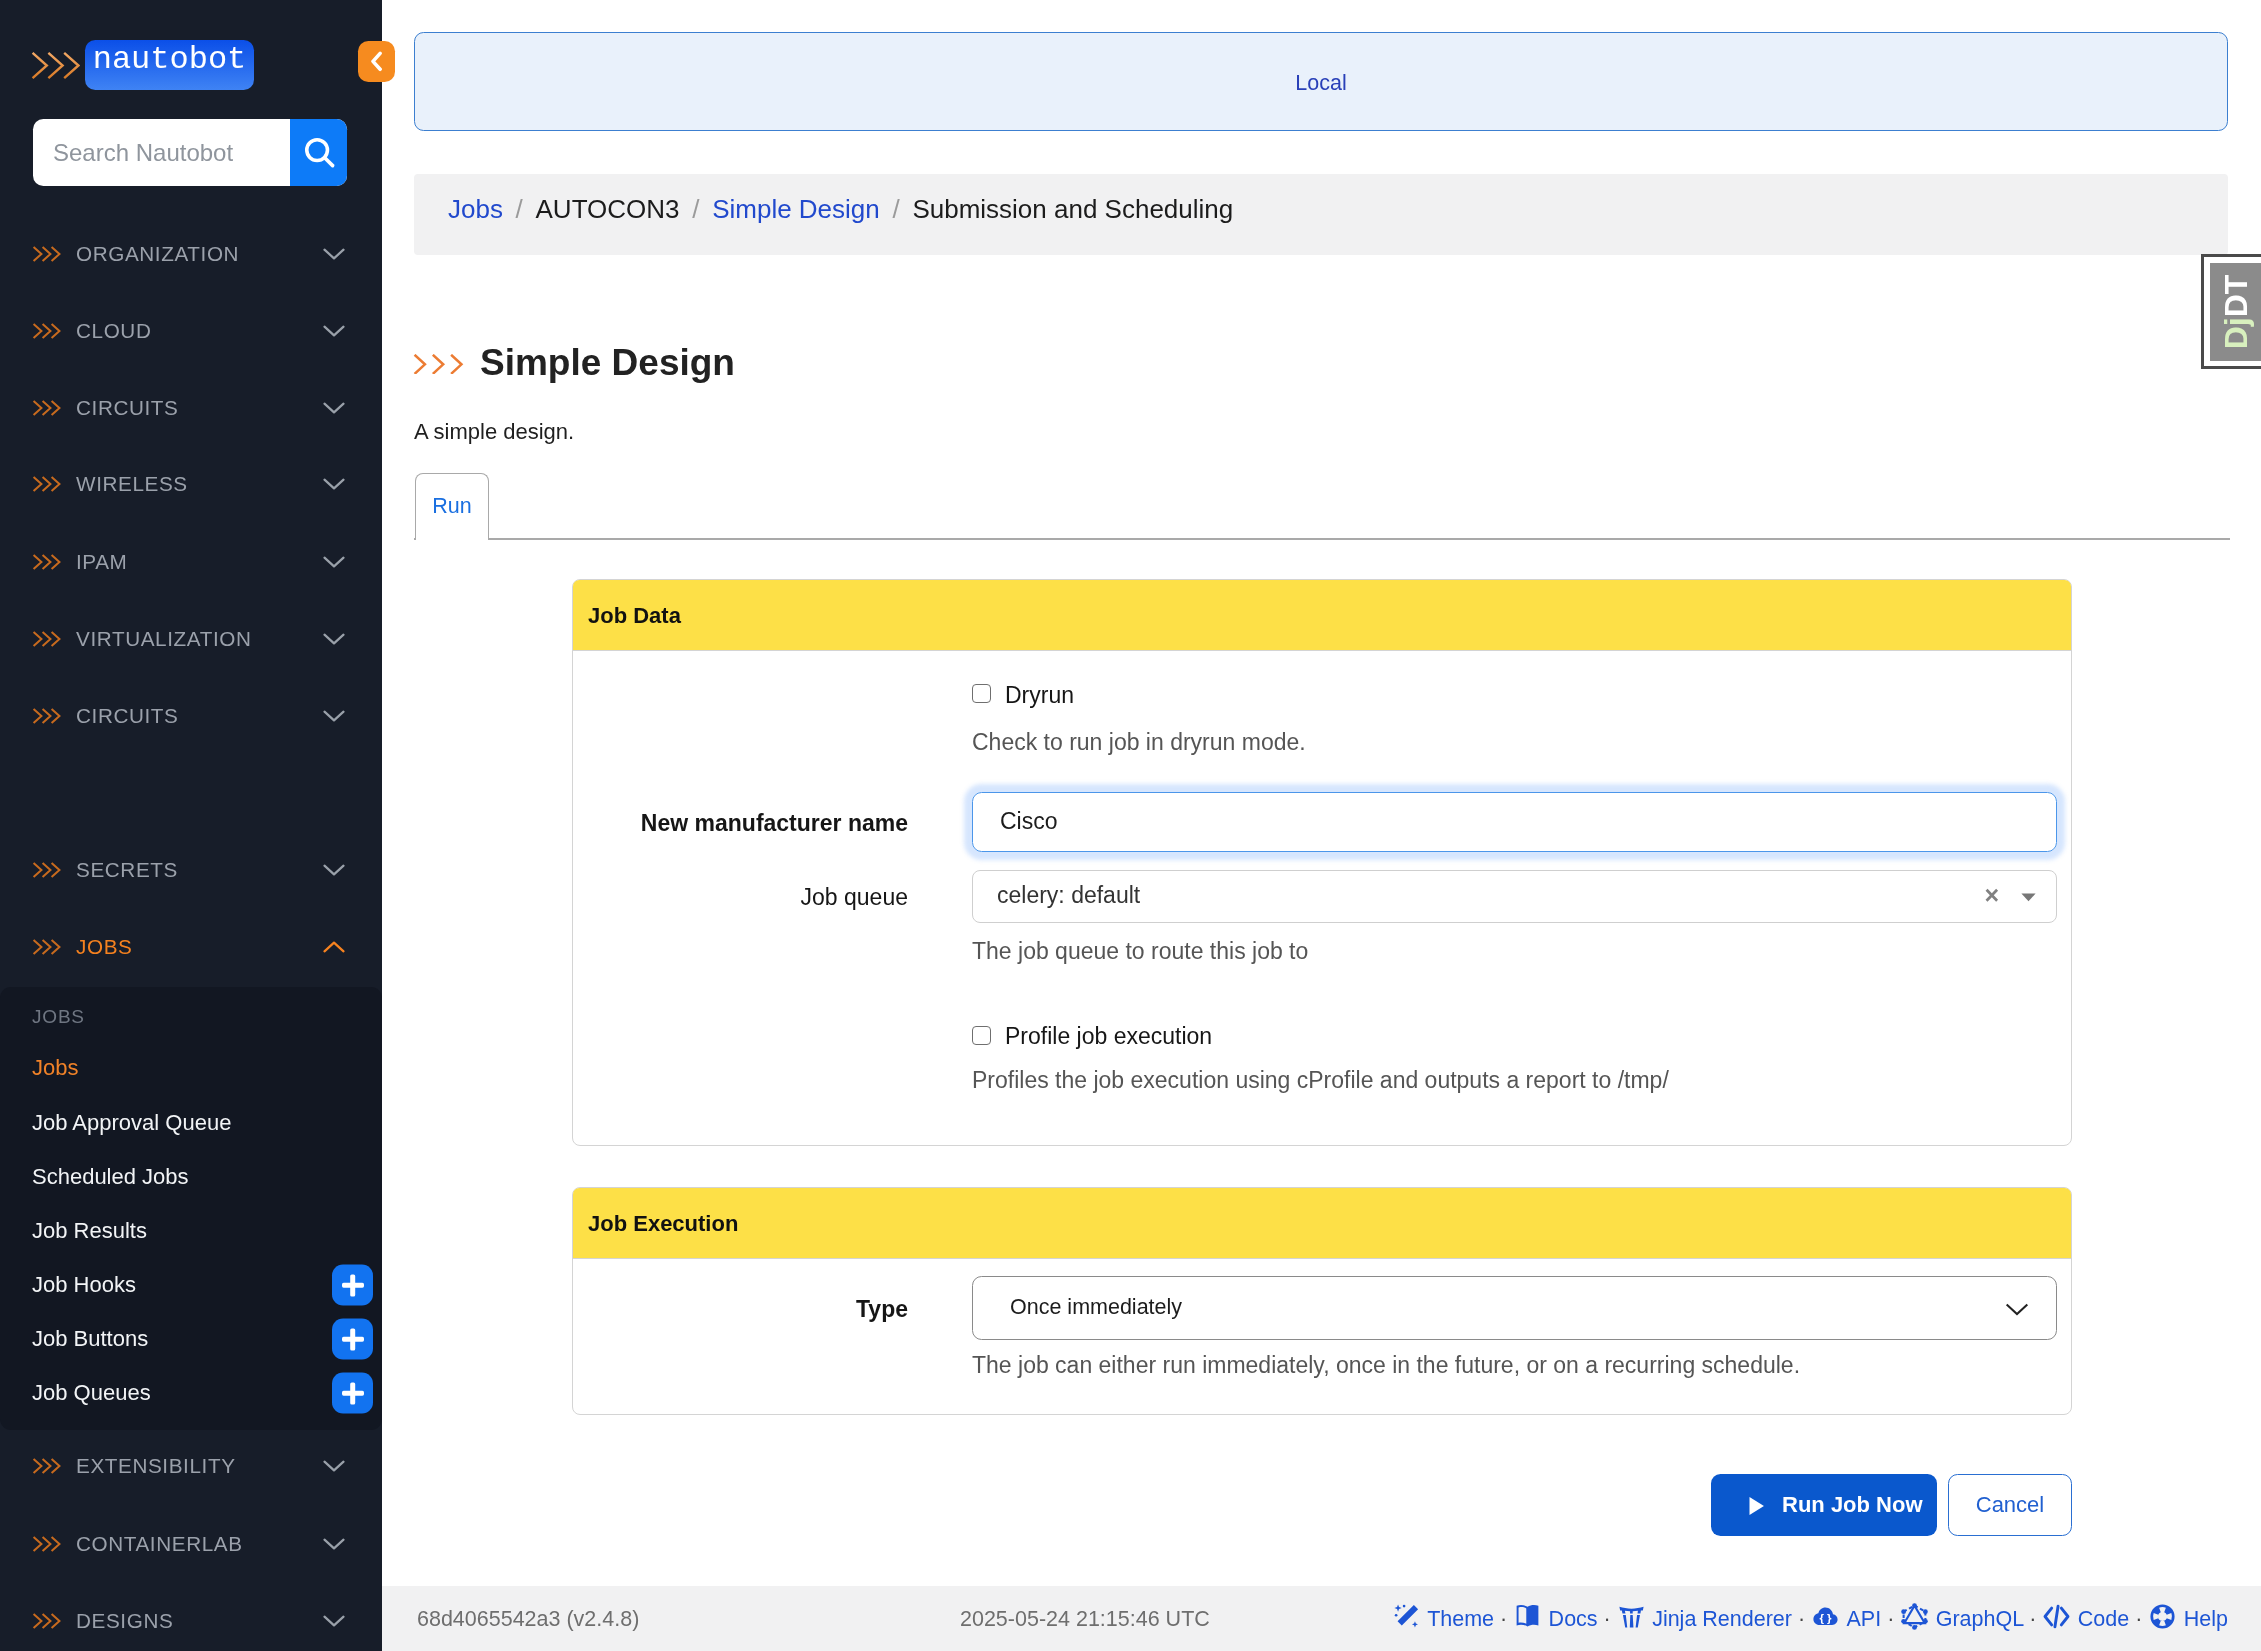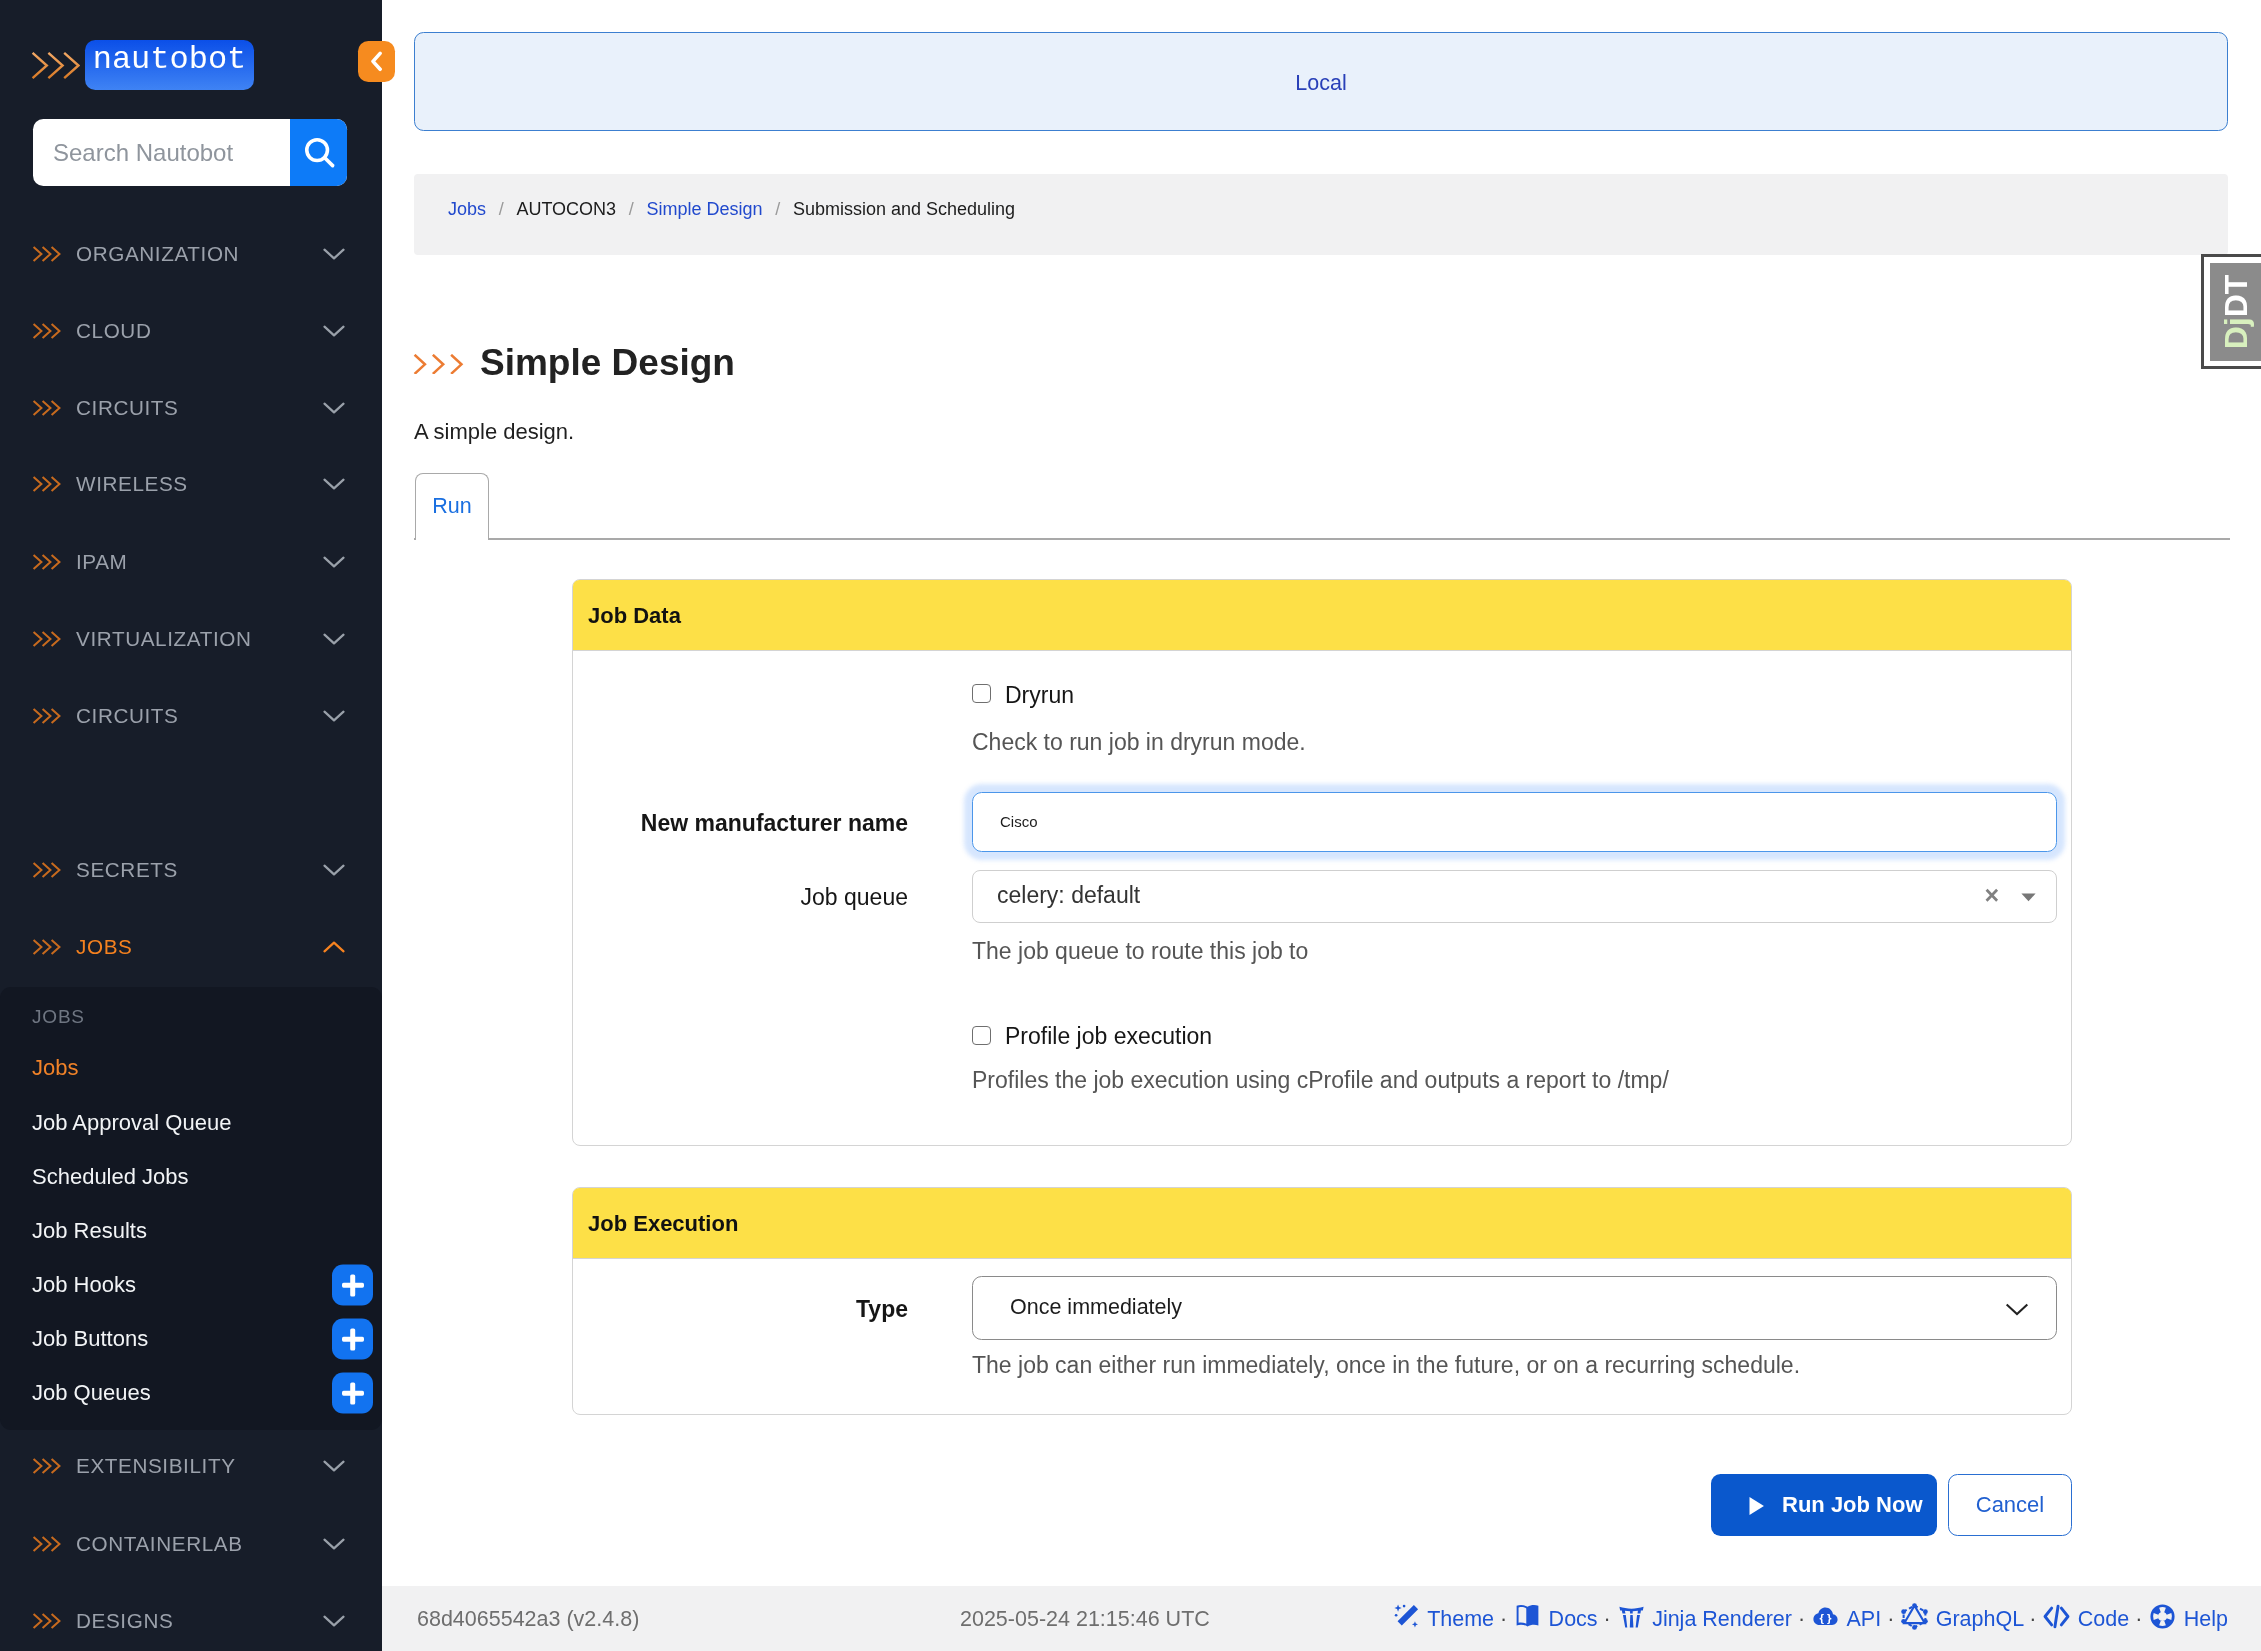--- a/index.html
+++ b/index.html
@@ -28,42 +28,42 @@
 .plus { position:absolute; left:332px; width:41px; height:41px; border-radius:11px; background:#1273f0; transform:translateY(-50%); }
 .plus:before, .plus:after { content:""; position:absolute; background:#fff; left:50%; top:50%; }
 .plus:before { width:22px; height:5.6px; transform:translate(-50%,-50%); border-radius:1.6px; }
 .plus:after { width:5.6px; height:22px; transform:translate(-50%,-50%); border-radius:1.6px; }
 
 #navwrap { position:absolute; left:0; top:0; width:382px; height:1652px; }
 
 #alert { position:absolute; left:414px; top:32px; width:1814px; height:99px; border:1.6px solid #3c7fd0;
   border-radius:9.5px; background:#e9f1fb; color:#2940b8; font-size:21.5px; text-align:center; line-height:101px; }
 #crumbs { position:absolute; left:414px; top:174px; width:1814px; height:81px; border-radius:4px; background:#f1f1f2;
-  font-size:18px; line-height:71px; color:#1c1c1c; }
+  font-size:26px; line-height:71px; color:#1c1c1c; }
 #crumbs a { color:#2149cd; text-decoration:none; }
 #crumbs .sep { color:#9b9b9b; padding:0 12.7px; }
 #h1row { position:absolute; left:413px; top:344px; height:41px; }
 #h1row svg { position:absolute; left:0; top:9.5px; }
 #h1row .t { position:absolute; left:67px; top:-2.4px; font-size:37px; font-weight:bold; color:#222; white-space:nowrap; }
 #desc { position:absolute; left:414px; top:419px; font-size:22px; color:#1f1f1f; }
 #tabline { position:absolute; left:414px; top:538px; width:1816px; height:1.6px; background:#a9a9a9; }
 #tab { position:absolute; left:415px; top:473px; width:74px; height:67px; background:#fff; border:1.6px solid #a9a9a9;
   border-bottom:none; border-radius:8px 8px 0 0; color:#1a6fe0; font-size:21.5px; text-align:center; line-height:64px; }
 .panel { position:absolute; left:572px; width:1500px; background:#fff; border:1.6px solid #d4d4d4; border-radius:8px; }
 .panel .hdr { position:absolute; left:0; top:0; width:100%; height:71px; background:#fde047; border-bottom:1.6px solid #d4d4d4;
   border-radius:6.4px 6.4px 0 0; font-size:22px; font-weight:bold; color:#111; line-height:71px; padding-left:15px; }
 #panel1 { top:579px; height:567px; }
 #panel2 { top:1187px; height:228px; }
 .cb { position:absolute; width:19px; height:19px; border:1.6px solid #6f6f6f; border-radius:4px; background:#fff; }
 .flbl { position:absolute; transform:translateY(-50%); font-size:23px; color:#161616; white-space:nowrap; }
 .flbl.b { font-weight:bold; right:1163px; }
 .flbl.r { right:1163px; }
 .help { position:absolute; left:399px; transform:translateY(-50%); font-size:23px; color:#555; white-space:nowrap; }
 #inp1 { position:absolute; left:399px; top:212px; width:1085px; height:60px; border:1.6px solid #4b96ea; border-radius:9.5px;
-  box-shadow:0 0 4px 8px rgba(90,155,250,0.25); font-size:15px; color:#1c1c1c; line-height:57px; padding-left:27px; }
+  box-shadow:0 0 4px 8px rgba(90,155,250,0.25); font-size:23px; color:#1c1c1c; line-height:57px; padding-left:27px; }
 #sel1 { position:absolute; left:399px; top:290px; width:1085px; height:53px; border:1.6px solid #cfcfcf; border-radius:8px;
   font-size:23px; color:#333; line-height:49px; padding-left:24px; }
 #sel2 { position:absolute; left:399px; top:88px; width:1085px; height:64px; border:1.6px solid #8a8a8a; border-radius:9.5px;
   font-size:21.5px; color:#1c1c1c; line-height:60px; padding-left:37px; }
 #runbtn { position:absolute; left:1711px; top:1474px; width:226px; height:62px; border-radius:9.5px; background:#0a58cd;
   color:#fff; font-size:22px; font-weight:bold; line-height:62px; }
 #cancelbtn { position:absolute; left:1948px; top:1474px; width:124px; height:62px; border-radius:9.5px; background:#fff;
   border:1.6px solid #2a6fd2; color:#2160d0; font-size:22px; text-align:center; line-height:59px; }
 #footer { position:absolute; left:382px; top:1586px; width:1879px; height:66px; background:#f1f1f2; font-size:21.5px; color:#6e6e6e; }
 #footer .links { position:absolute; right:33px; top:0; height:66px; line-height:66px; color:#444; white-space:nowrap; }

